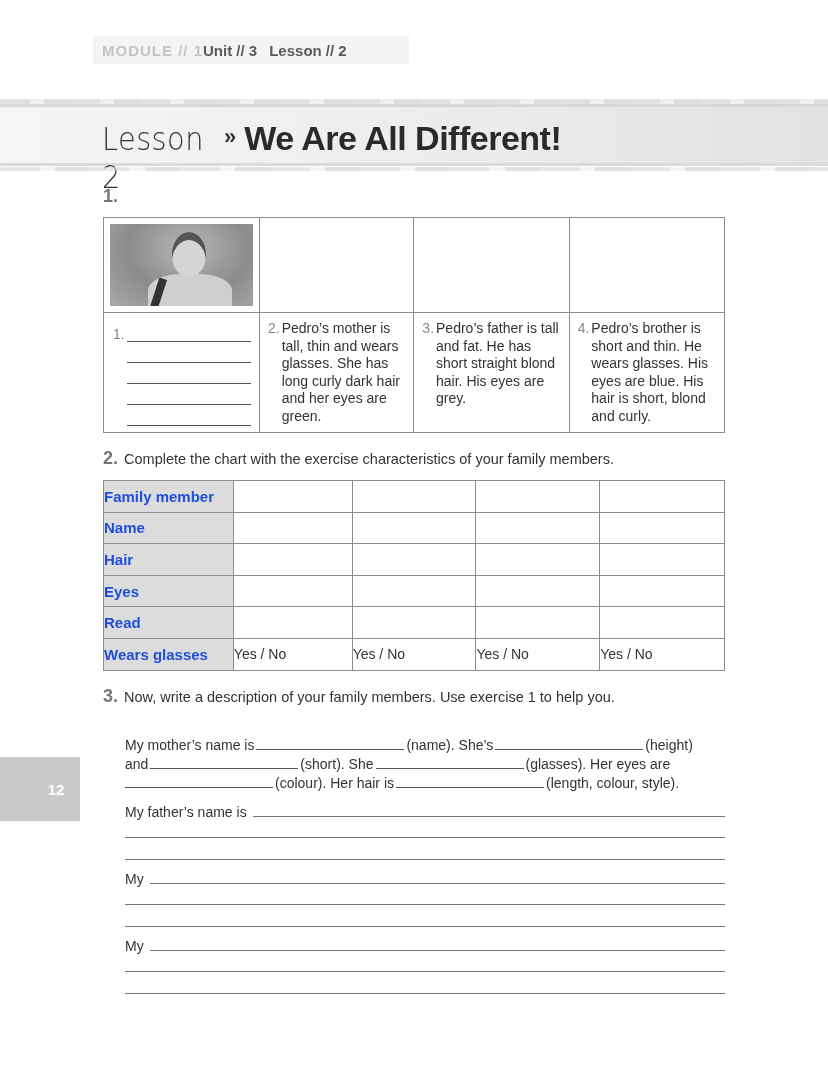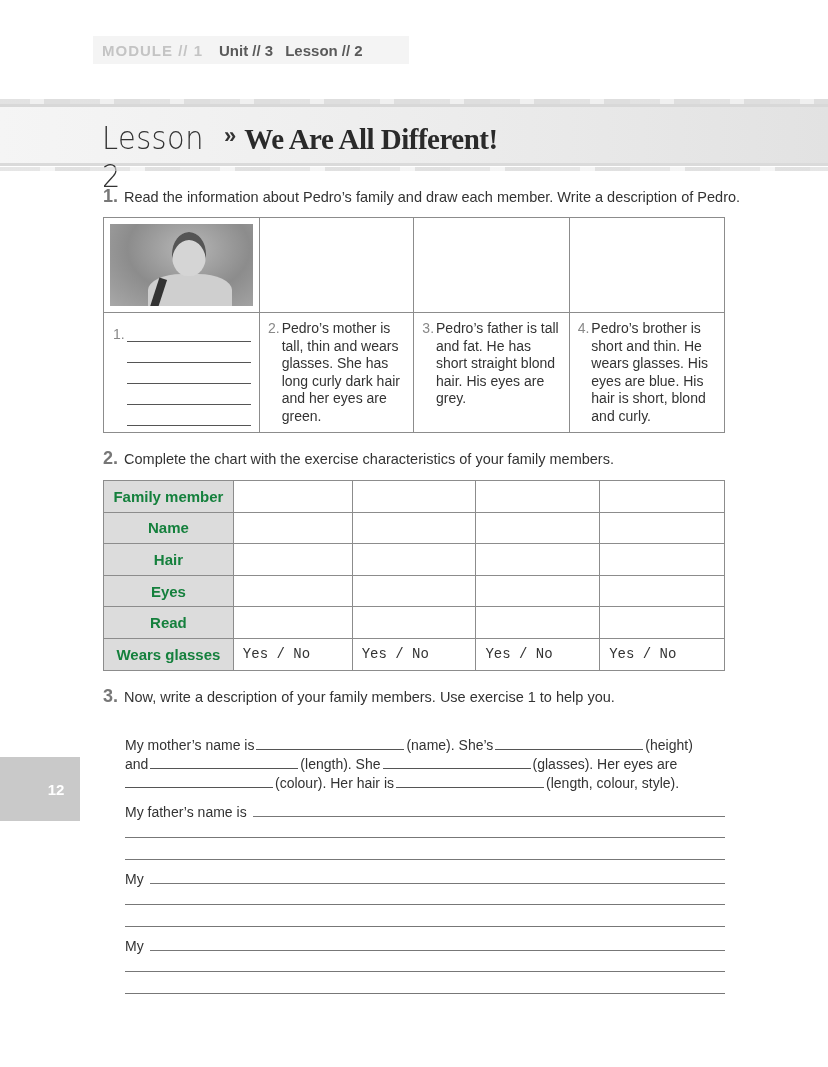--- a/index.html
+++ b/index.html
@@ -1,29 +1,29 @@
 <!DOCTYPE html>
 <html><head>
 <meta charset="utf-8">
 <style>
   * { box-sizing: border-box; margin: 0; padding: 0; }
   html, body { width: 828px; height: 1067px; background: #ffffff; overflow: hidden; }
   body { position: relative; font-family: "Liberation Sans", "DejaVu Sans", sans-serif; color: #2b2b2b; }
 
   .crumb { position: absolute; left: 93px; top: 36px; width: 316px; height: 28px; background: #f4f4f4; display: flex; align-items: center; padding-left: 9px; font-weight: bold; font-size: 15px; }
-  .crumb .mod { color: #c4c4c4; letter-spacing: 1px; margin-right: 16px; }
+  .crumb .mod { color: #c4c4c4; letter-spacing: 1px; }
   .crumb .unit, .crumb .lesson { color: #5a5a5a; margin-right: 12px; }
 
   .banner { position: absolute; left: 0; top: 104px; width: 828px; height: 62px; background: linear-gradient(90deg, #f5f5f5 0%, #ececec 55%, #e2e2e2 100%); border-top: 3px solid #d8d8d8; border-bottom: 3px solid #dadada; padding-left: 28px; }
   .banner::before { content: ""; position: absolute; left: 0; right: 0; top: -8px; height: 5px; background: repeating-linear-gradient(90deg, #cfcfcf 0 30px, #e6e6e6 30px 44px, #c8c8c8 44px 70px); opacity: .6; }
   .banner::after { content: ""; position: absolute; left: 0; right: 0; bottom: -8px; height: 4px; background: repeating-linear-gradient(90deg, #d5d5d5 0 40px, #eeeeee 40px 55px, #cccccc 55px 90px); opacity: .6; }
   .banner-title { position: absolute; left: 102px; top: 12px; display: flex; align-items: baseline; }
   .banner-title .script { font-family: "DejaVu Sans", sans-serif; font-weight: 200; font-size: 32px; color: #333; letter-spacing: 0.5px; transform: scaleX(0.9); transform-origin: left; display: inline-block; width: 122px; }
   .banner-title .chev { font-size: 22px; font-weight: bold; color: #333; margin: 0 8px 0 0; position: relative; top: -6px; }
-  .banner-title .main { font-size: 29px; font-weight: bold; color: #2a2a2a; letter-spacing: -0.5px; font-family: Liberation Serif, serif; }
+  .banner-title .main { font-size: 34px; font-weight: bold; color: #2a2a2a; letter-spacing: -0.5px; }
 
   .ex-head { position: absolute; left: 103px; display: flex; align-items: baseline; font-size: 14.5px; color: #333; }
   .ex-num { font-weight: bold; font-size: 18px; color: #777; margin-right: 6px; }
 
   table { border-collapse: collapse; position: absolute; }
   .t1 { left: 103px; top: 217px; width: 622px; }
   .t1 td { border: 1px solid #8c8c8c; vertical-align: top; }
   .t1 .pic-row td { height: 94px; }
   .photo { margin: 6px; width: 143px; height: 82px; background: radial-gradient(ellipse at 55% 30%, #b7b7b7 0%, #8c8c8c 55%, #a8a8a8 100%); position: relative; overflow: hidden; }
   .photo .head { position: absolute; left: 62px; top: 8px; width: 34px; height: 44px; border-radius: 50% 50% 45% 45%; background: #d5d5d5; box-shadow: inset 0 8px 0 #555; }
@@ -32,22 +32,22 @@
   .desc { font-size: 14px; line-height: 17.5px; color: #333; padding: 7px 8px 6px 8px; display: flex; }
   .desc .n { color: #888; margin-right: 2px; }
   .lines-cell { padding: 8px 8px 6px 9px; }
   .wline { display: flex; align-items: flex-end; height: 21px; }
   .wline .n { font-size: 14px; color: #888; width: 14px; }
   .wline .u { flex: 1; border-bottom: 1px solid #555; height: 1px; margin-left: 0; }
   .wline.indent { padding-left: 14px; }
 
   .t2 { left: 103px; top: 480px; width: 622px; }
   .t2 td { border: 1px solid #8c8c8c; height: 31.6px; font-size: 15px; }
-  .t2 td.rh { background: #dcdcdc; font-weight: bold; text-align: center; width: 130px; color: #15803d; }
-  .t2 td.yn { padding-left: 9px; color: #333; font-size: 14px; font-family: Liberation Mono, monospace; }
+  .t2 td.rh { background: #dcdcdc; font-weight: bold; text-align: left; width: 130px; color: #1d4ed8; }
+  .t2 td.yn { color: #333; font-size: 14px; }
 
   .ex3 { position: absolute; left: 125px; top: 736px; width: 600px; font-size: 14px; color: #333; }
   .para { line-height: 19px; }
   .blank { display: inline-block; border-bottom: 1px solid #555; height: 12px; vertical-align: baseline; margin: 0 2px; }
   .row-line { display: flex; align-items: flex-end; height: 21.5px; }
   .row-line .lbl { white-space: nowrap; margin-right: 6px; }
   .row-line .u { flex: 1; border-bottom: 1px solid #777; margin-bottom: 3px; }
 
   .page-num { position: absolute; left: 0; top: 757px; width: 80px; height: 64px; background: #c9c9c9; color: #fff; font-weight: bold; font-size: 15px; display: flex; align-items: center; justify-content: center; padding-left: 32px; }
 </style>
@@ -63,21 +63,20 @@
 <div class="banner">
   <div class="banner-title">
     <span class="script">Lesson 2</span>
     <span class="chev">»</span>
     <span class="main">We Are All Different!</span>
   </div>
 </div>
 
 <div class="ex-head" style="top:186px;">
   <span class="ex-num">1.</span>
-  <span>Read the information about Pedro’s family and draw each member. Write a description of Pedro.</span>
 </div>
 
 <table class="t1">
   <tbody>
       <tr class="pic-row">
     <td style="width:155px;">
       <div class="photo" title="Photo of Pedro, a smiling teenage boy">
         <div class="body"></div>
             <div class="head"></div>
             <div class="strap"></div>
@@ -181,21 +180,21 @@
   </table>
 
 <div class="ex-head" style="top:686px;">
   <span class="ex-num">3.</span>
   <span>Now, write a description of your family members. Use exercise 1 to help you.</span>
 </div>
 
 <div class="ex3">
   <div class="para">
     <span>My mother’s name is</span><span class="blank" style="width:148px;"></span><span>(name). She’s</span><span class="blank" style="width:148px;"></span><span>(height)</span><br>
-    <span>and</span><span class="blank" style="width:148px;"></span><span>(length). She</span><span class="blank" style="width:148px;"></span><span>(glasses). Her eyes are</span><br>
+    <span>and</span><span class="blank" style="width:148px;"></span><span>(short). She</span><span class="blank" style="width:148px;"></span><span>(glasses). Her eyes are</span><br>
     <span class="blank" style="width:148px; margin-left:0;"></span><span>(colour). Her hair is</span><span class="blank" style="width:148px;"></span><span>(length, colour, style).</span>
   </div>
   <div style="height:5px;"></div>
   <div class="row-line">
       <span class="lbl">My father’s name is</span>
       <span class="u"></span>
     </div>
   <div class="row-line">
       <span class="u"></span>
     </div>

